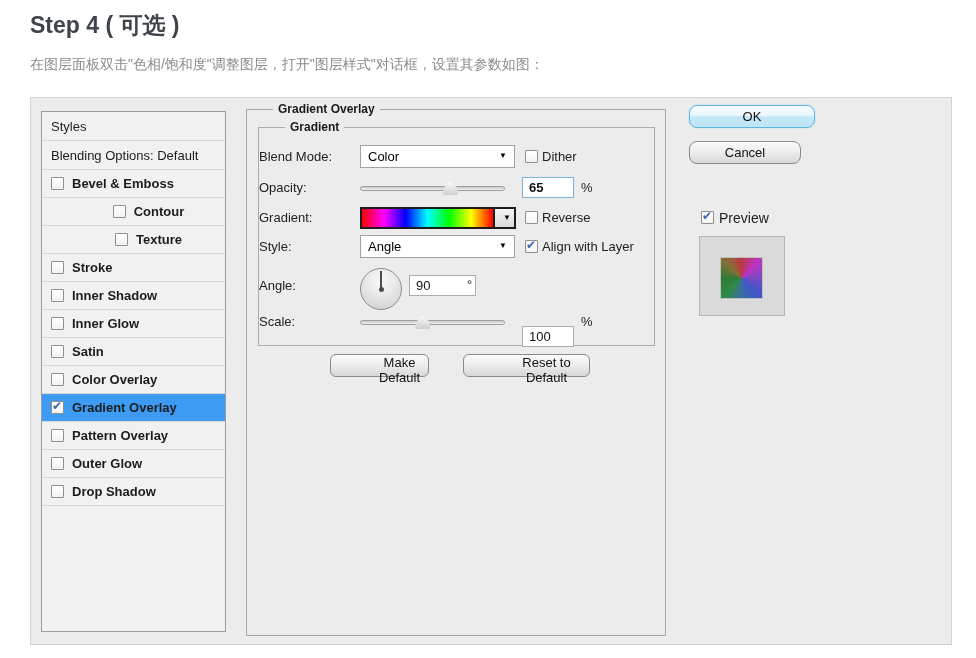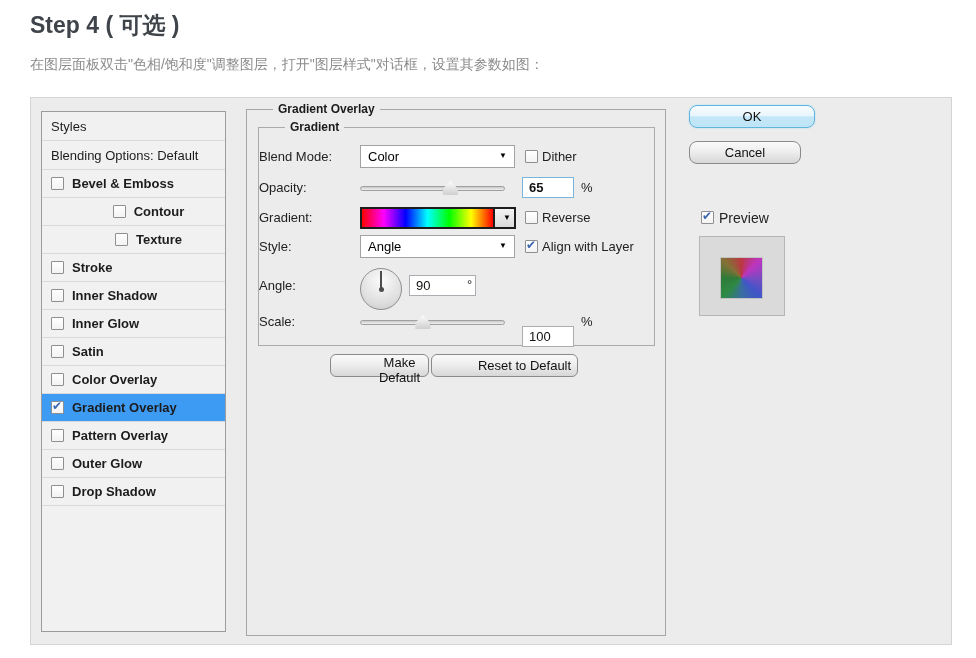--- a/index.html
+++ b/index.html
@@ -174,21 +174,21 @@
         <div class="flabel" style="top:186px">Scale:</div>
         <div class="slider" style="left:101px;top:186px">
           <div class="track"></div>
           <div class="thumb" style="left: 43%;"></div>
         </div>
         <input class="val" style="left: 263px; top: 198px;" value="100">
         <span class="unit" style="left:322px;top:186px">%</span>
       </div>
 
       <button class="btn md" style="left:83px;top:244px;width:99px">Make Default</button>
-      <button class="btn md" style="left:184px;top:244px;width:147px">Reset to Default</button>
+      <button class="btn md" style="left:216px;top:244px;width:127px">Reset to Default</button>
     </div>
 
     <button class="btn primary" style="left:658px;top:7px;width:126px">OK</button>
     <button class="btn" style="left:658px;top:43px;width:112px">Cancel</button>
 
     <span class="cb on" style="position:absolute;left:670px;top:113px"></span>
     <span class="cblabel" style="left:688px;top:112px;font-size:14px">Preview</span>
 
     <div class="preview-panel">
       <div class="preview-swatch" style="background: conic-gradient(from -45deg, rgb(133, 112, 54), rgb(187, 55, 66), rgb(188, 53, 192), rgb(122, 74, 194), rgb(63, 86, 200), rgb(58, 109, 160), rgb(47, 138, 69), rgb(46, 122, 56), rgb(133, 112, 54));"></div>

